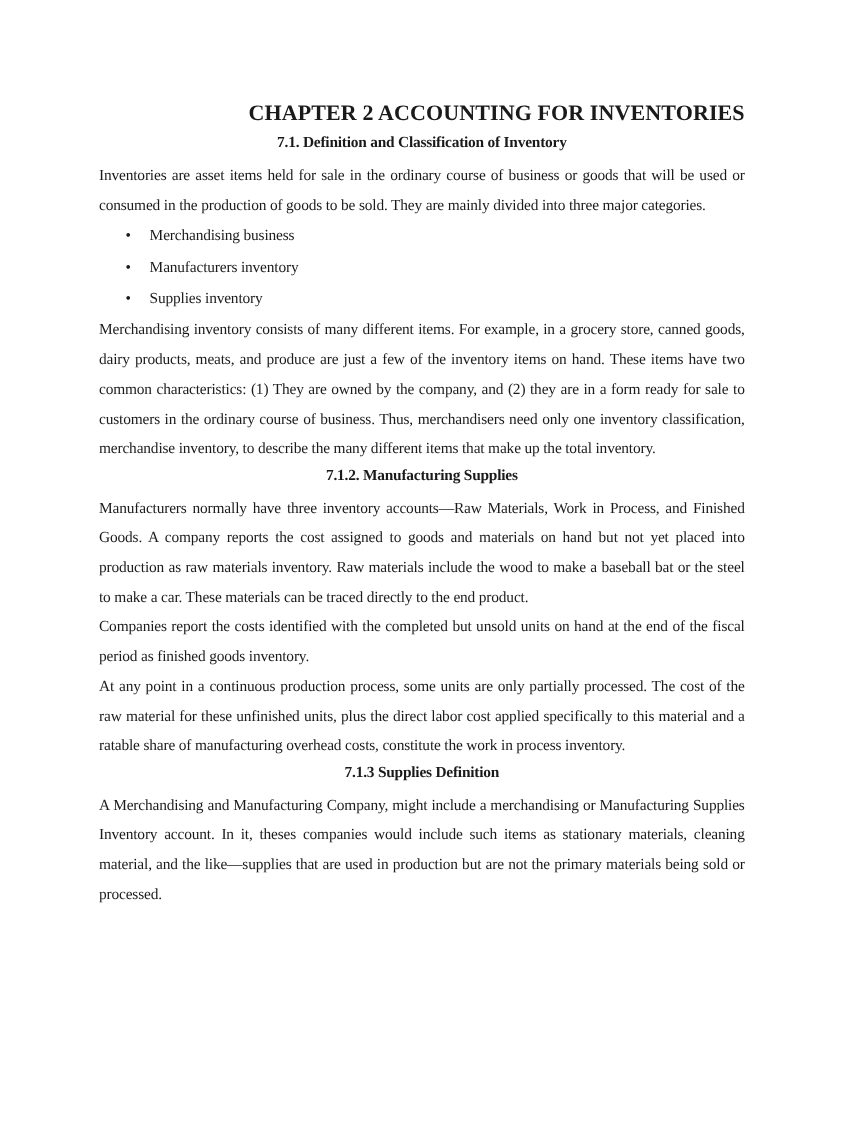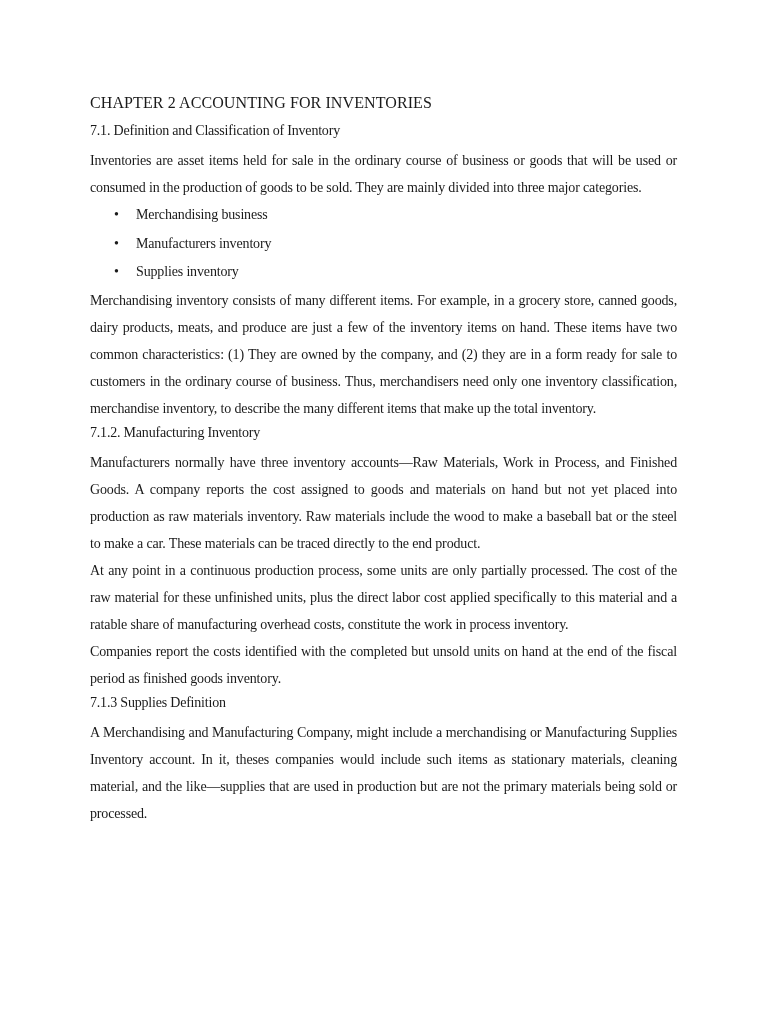--- a/index.html
+++ b/index.html
@@ -15,33 +15,34 @@
       font-family: "Liberation Serif", "DejaVu Serif", serif;
       color: #1a1a1a;
     }
     .page {
       position: absolute;
       left: 90px;
       top: 92px;
       width: 587px;
     }
     .chapter-title {
-      text-align: left;
-      font-weight: normal;
-      font-size: 16px;
+      text-align: right;
+      font-weight: bold;
+      font-size: 20px;
       line-height: 22px;
       margin: 0 0 6px 0;
       letter-spacing: 0.1px;
     }
     h2.section {
-      font-weight: normal;
+      font-weight: bold;
       font-size: 14px;
       line-height: 22px;
       margin: 0 0 5px 0;
       letter-spacing: -0.2px;
+      text-align: center;
     }
     p.body {
       font-size: 14px;
       line-height: 27px;
       text-align: justify;
       margin: 0;
       letter-spacing: -0.15px;
     }
     p.body b { font-weight: normal; }
     ul.bullets {
@@ -86,24 +87,24 @@
         <span>Supplies inventory</span>
       </li>
     </ul>
   </section>
 
   <section>
     <p class="body"><span>Merchandising inventory consists of many different items. For example, in a grocery store, canned goods, dairy products, meats, and produce are just a few of the inventory items on hand. These items have two common characteristics: (1) They are owned by the company, and (2) they are in a form ready for sale to customers in the ordinary course of business. Thus, merchandisers need only one inventory classification, </span><b>merchandise inventory</b><span>, to describe the many different items that make up the total inventory.</span></p>
   </section>
 
   <section>
-    <h2 class="section">7.1.2. Manufacturing Inventory</h2>
+    <h2 class="section">7.1.2. Manufacturing Supplies</h2>
     <p class="body"><span>Manufacturers normally have three inventory accounts—Raw Materials, Work in Process, and Finished Goods. A company reports the cost assigned to goods and materials on hand but not yet placed into production </span><b>as raw materials inventory</b><span>. Raw materials include the wood to make a baseball bat or the steel to make a car. These materials can be traced directly to the end product.</span></p>
+    <p class="body"><span>Companies report the costs identified with the completed but unsold units on hand at the end of the fiscal period as </span><b>finished goods inventory</b><span>.</span></p>
     <p class="body"><span>At any point in a continuous production process, some units are only partially processed. The cost of the raw material for these unfinished units, plus the direct labor cost applied specifically to this material and a ratable share of manufacturing overhead costs, constitute the </span><b>work in process inventory.</b></p>
-    <p class="body"><span>Companies report the costs identified with the completed but unsold units on hand at the end of the fiscal period as </span><b>finished goods inventory</b><span>.</span></p>
   </section>
 
   <section>
     <h2 class="section">7.1.3 Supplies Definition</h2>
     <p class="body">A Merchandising and Manufacturing Company, might include a merchandising or Manufacturing Supplies Inventory account. In it, theses companies would include such items as stationary materials, cleaning material, and the like—supplies that are used in production but are not the primary materials being sold or processed.</p>
   </section>
 
 </div>
 
 </body></html>

